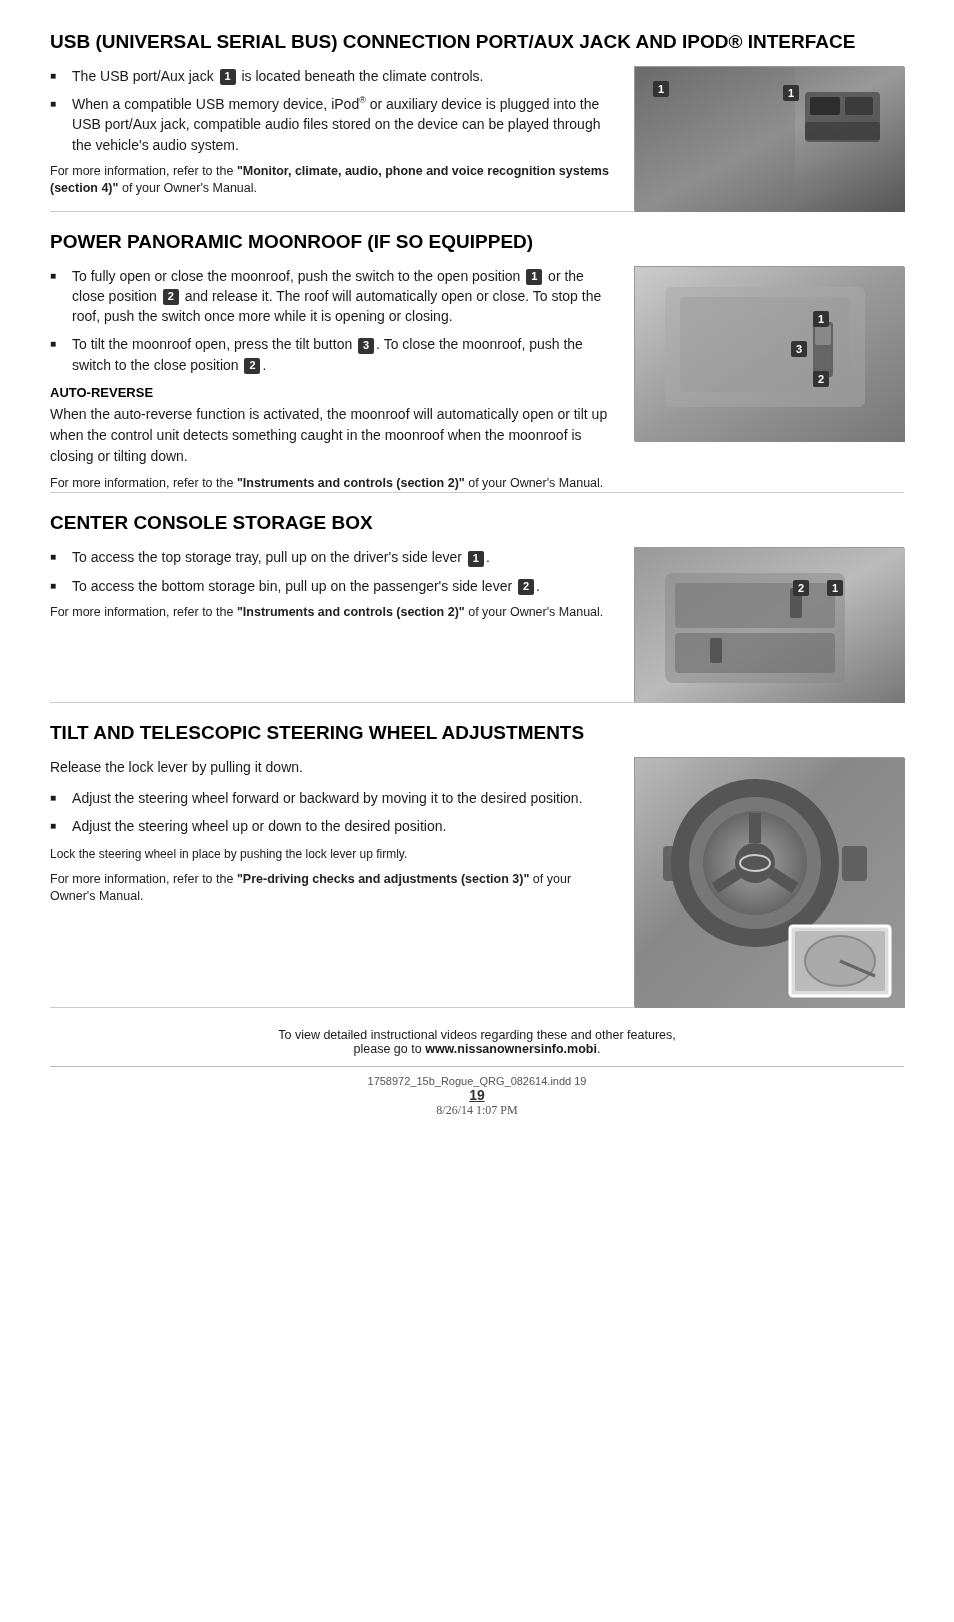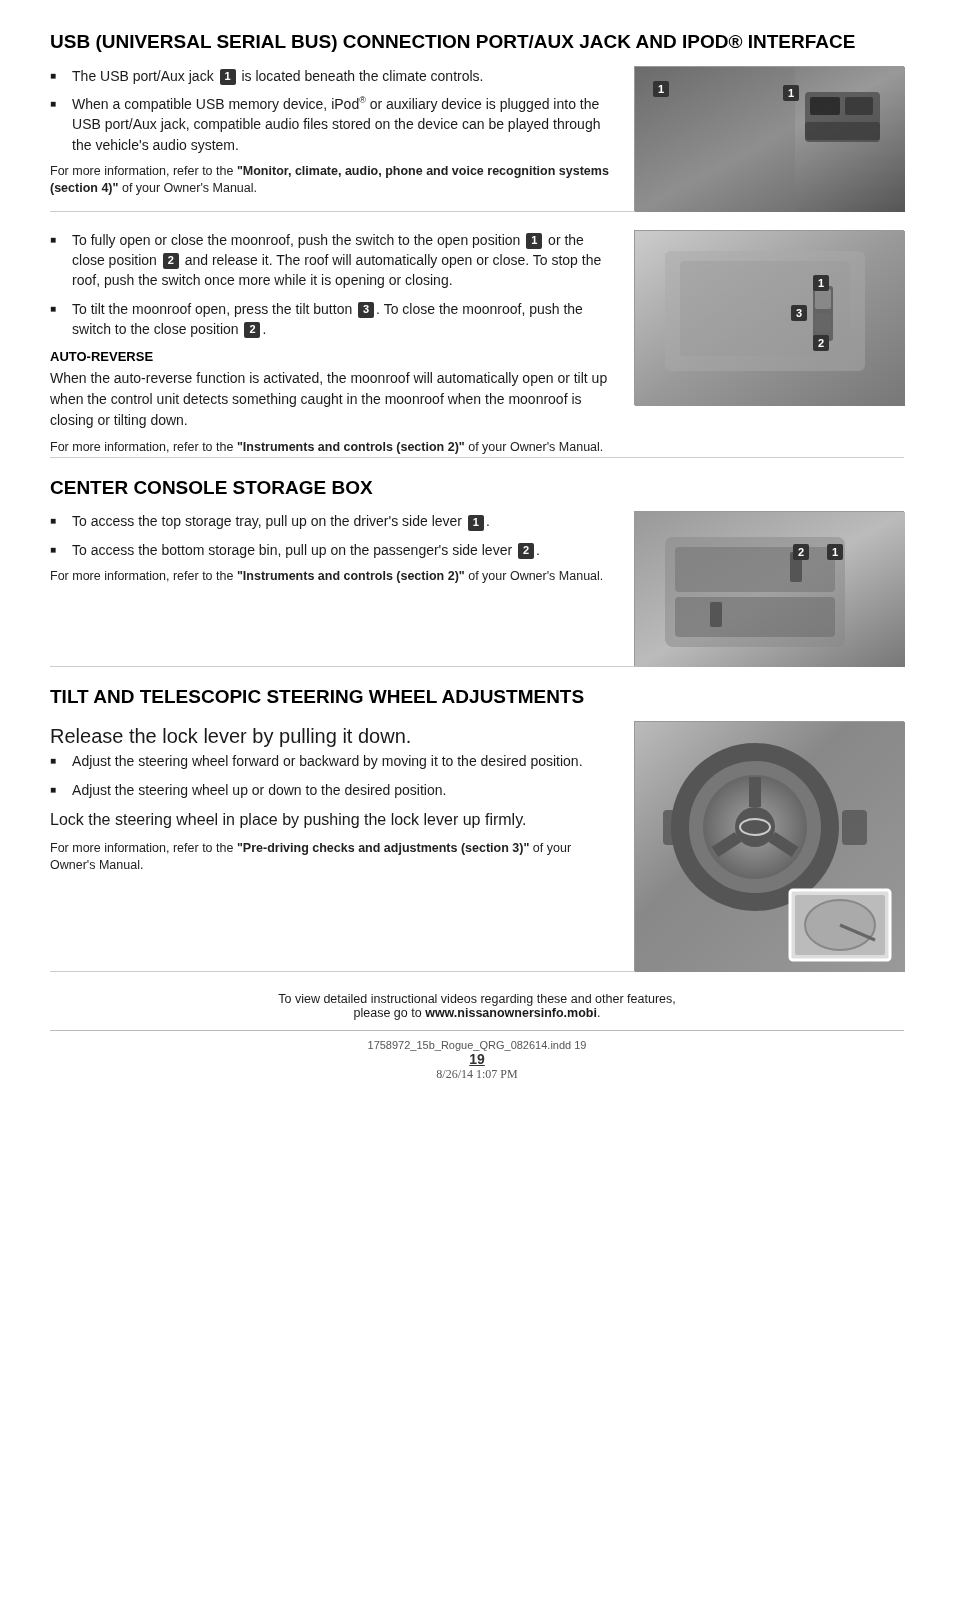--- a/index.html
+++ b/index.html
@@ -193,20 +193,21 @@
 
           <rect x="148" y="18" width="16" height="16" rx="2" fill="#333"></rect>
           <text x="156" y="30" font-size="11" fill="#fff" text-anchor="middle" font-weight="bold">1</text>
         </svg>
       </div>
     </div>
   </div>
 </div>
 
 <div class="section">
+  <div class="section-title">POWER PANORAMIC MOONROOF (if so equipped)</div>
   <div class="section-content">
     <div class="text-col">
       <ul class="bullet-list">
         <li>
           <span></span>
           <span>
             To fully open or close the moonroof, push the switch to the open position <span class="badge">1</span> or the close position <span class="badge">2</span> and release it. The roof will automatically open or close. To stop the roof, push the switch once more while it is opening or closing.
           </span>
         </li>
         <li>
@@ -301,32 +302,32 @@
         </svg>
       </div>
     </div>
   </div>
 </div>
 
 <div class="section">
   <div class="section-title">TILT AND TELESCOPIC STEERING WHEEL ADJUSTMENTS</div>
   <div class="section-content">
     <div class="text-col">
-      <p style="font-size:20px; line-height:1.5;">Release the lock lever by pulling it down.</p>
+      <p style="margin-bottom:10px; font-size:14px; line-height:1.5;">Release the lock lever by pulling it down.</p>
       <ul class="bullet-list">
         <li>
           <span></span>
           <span>Adjust the steering wheel forward or backward by moving it to the desired position.</span>
         </li>
         <li>
           <span></span>
           <span>Adjust the steering wheel up or down to the desired position.</span>
         </li>
       </ul>
-      <p style="font-size:16px; line-height:1.5;">Lock the steering wheel in place by pushing the lock lever up firmly.</p>
+      <p style="font-size:12px; line-height:1.5;">Lock the steering wheel in place by pushing the lock lever up firmly.</p>
       <p class="note-text">
         For more information, refer to the <strong>"Pre-driving checks and adjustments (section 3)"</strong> of your Owner's Manual.
       </p>
     </div>
     <div class="img-col">
       <div class="steering-img">
         <svg width="270" height="250" xmlns="http://www.w3.org/2000/svg">
           <defs>
             <linearGradient id="bg4" x1="0" y1="0" x2="1" y2="1">
               <stop offset="0%" stop-color="#bbb"></stop>

